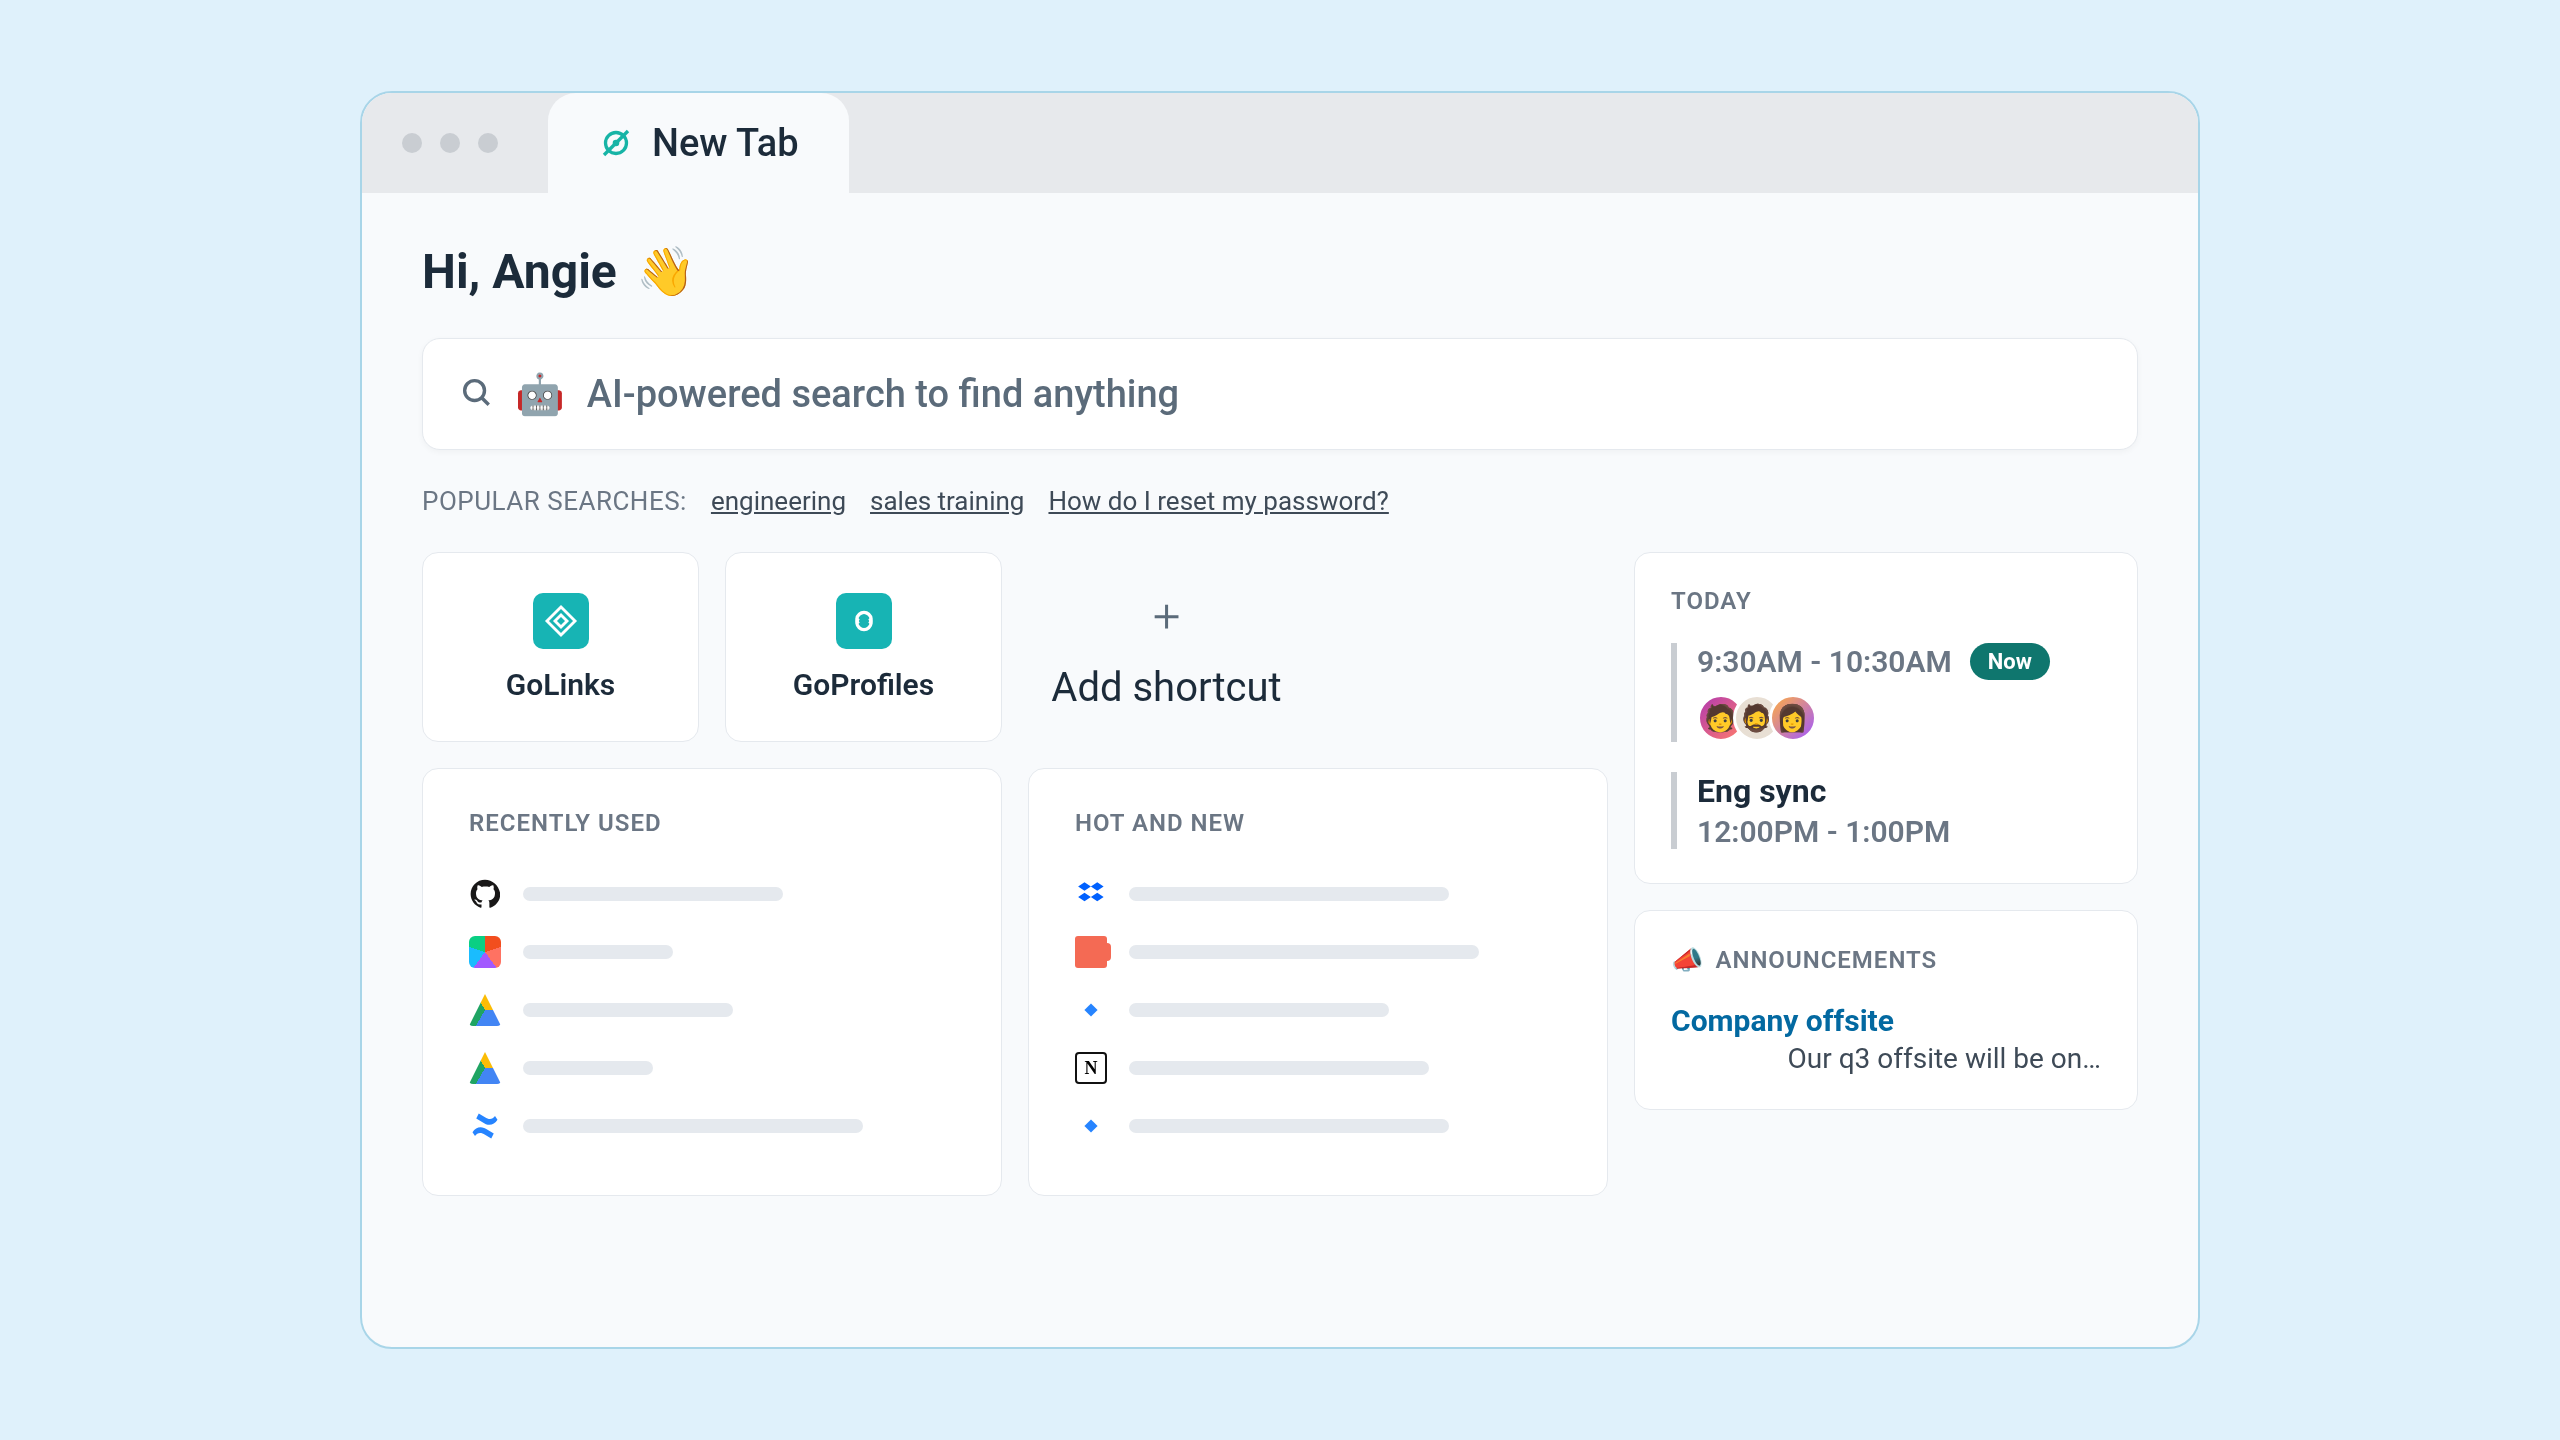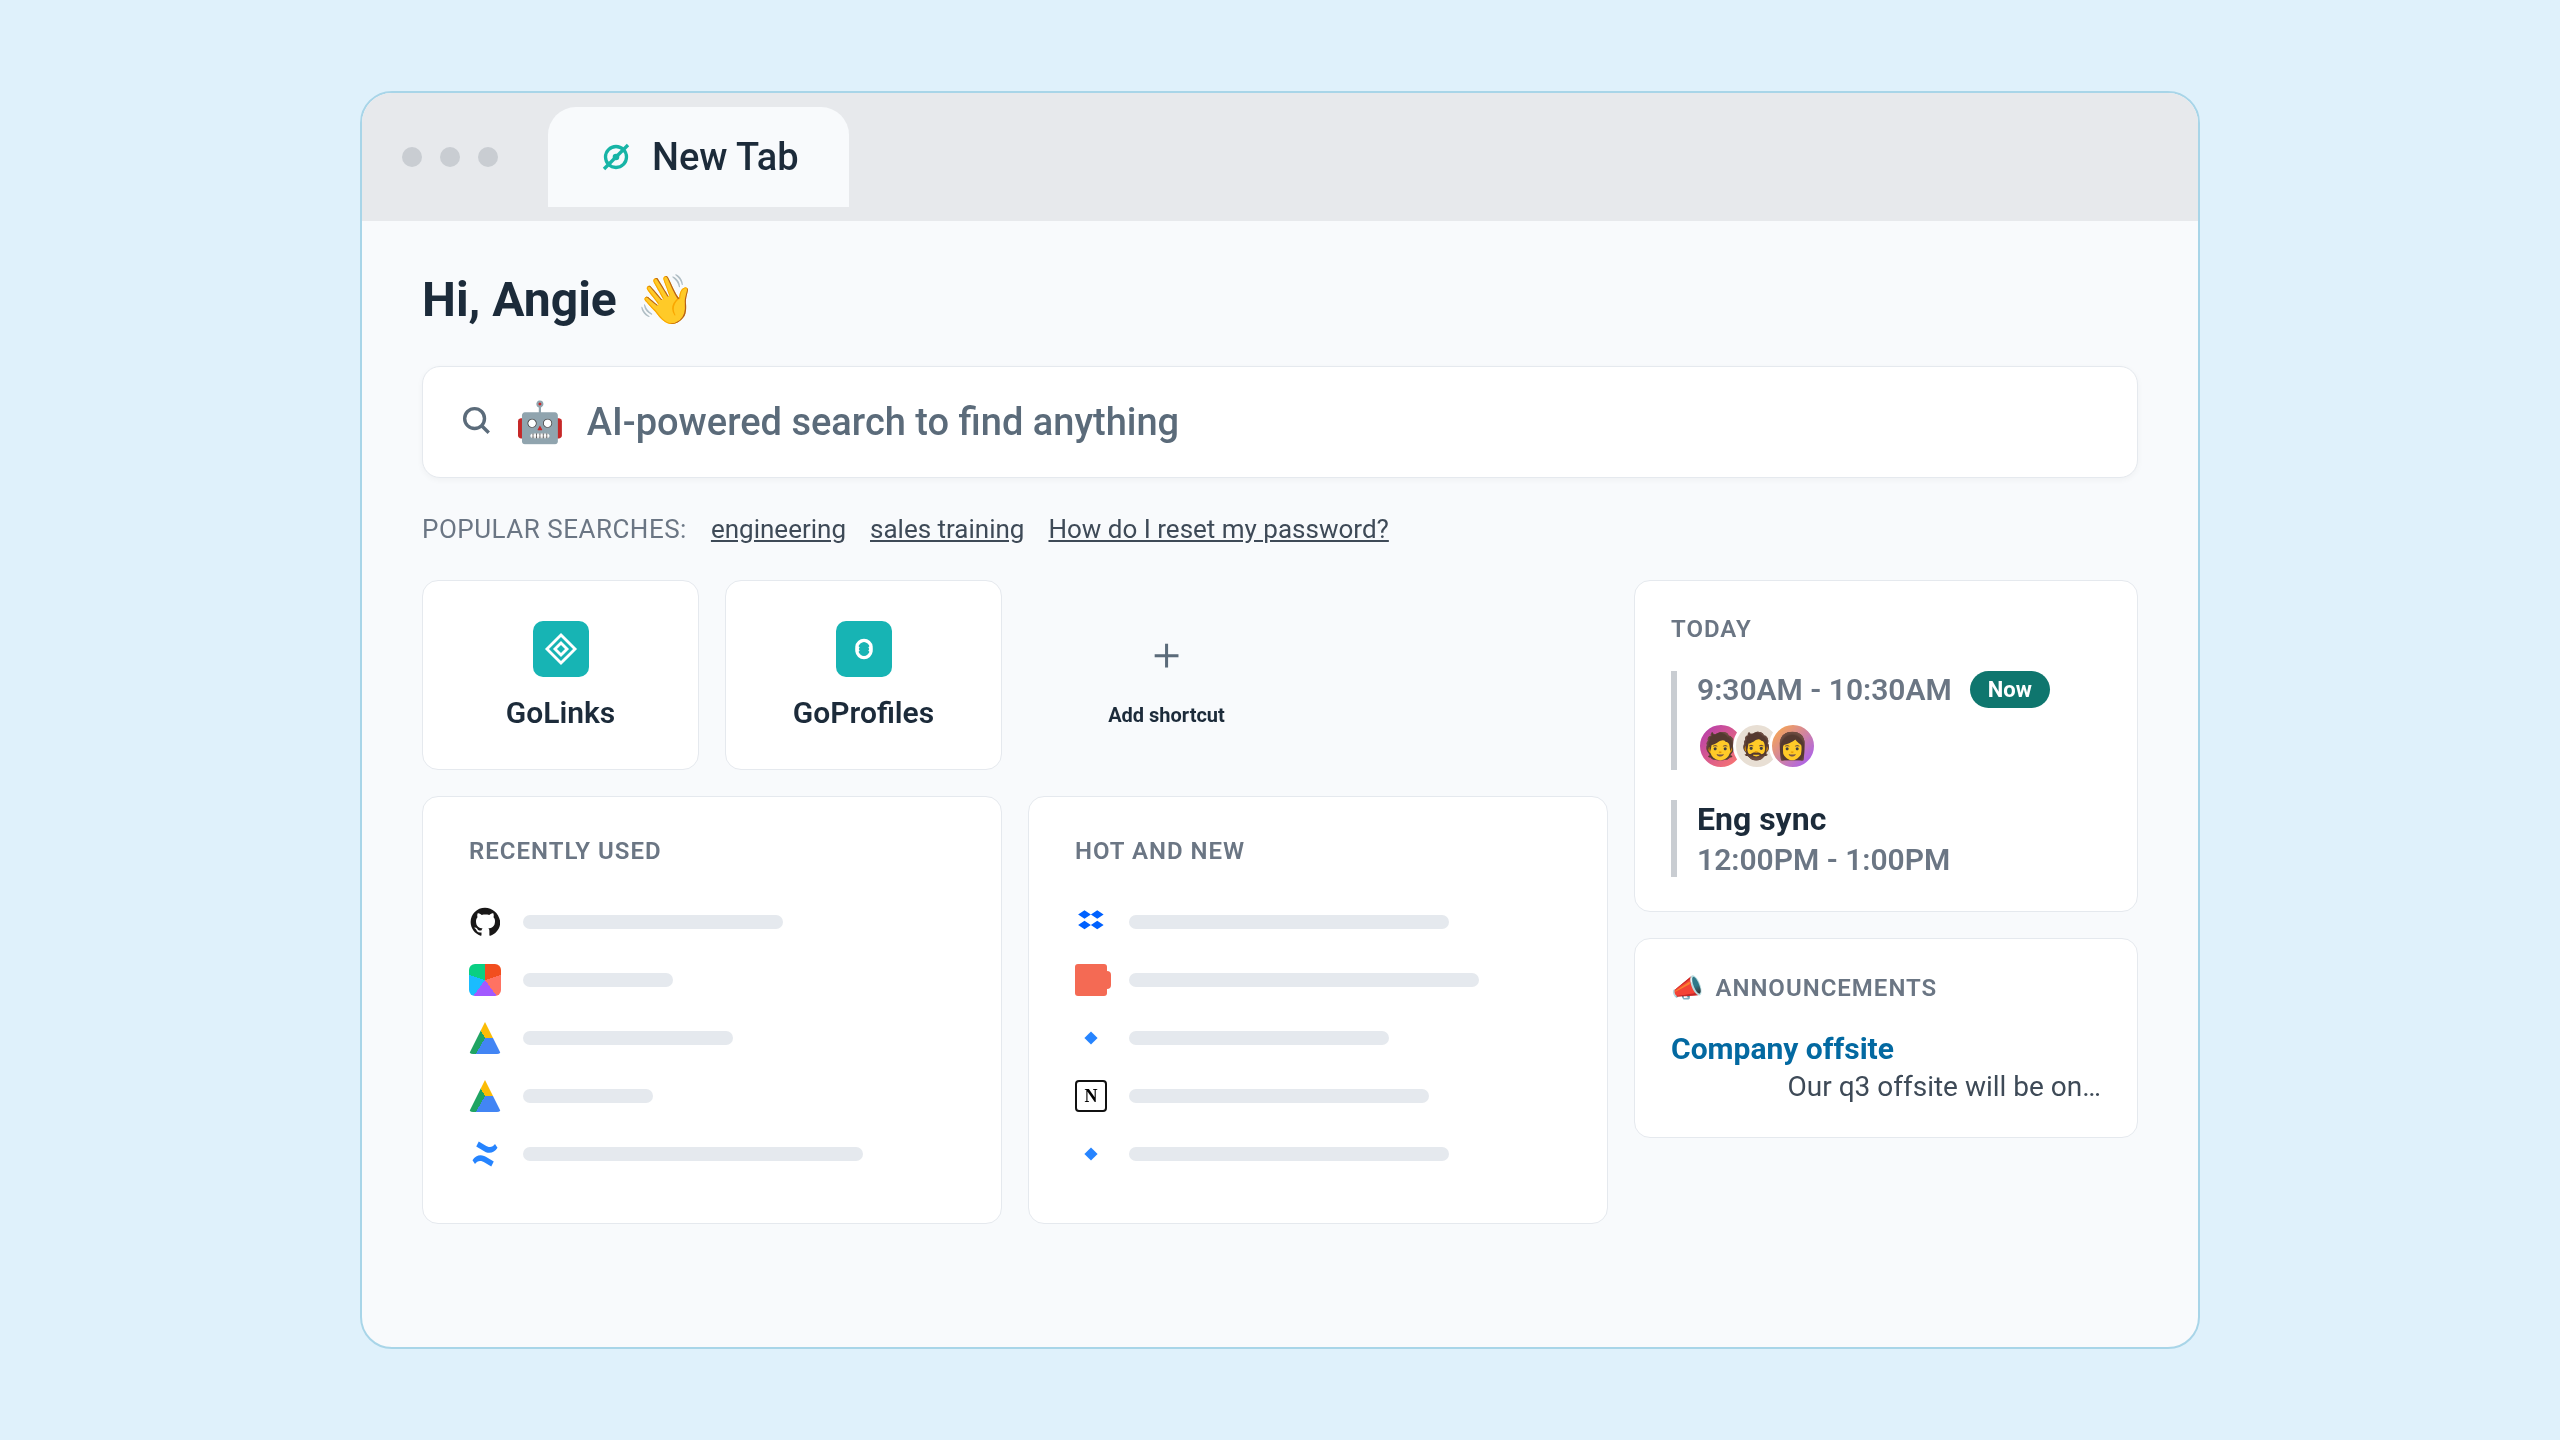--- a/index.html
+++ b/index.html
@@ -16,21 +16,21 @@
   width: 1840px;
   height: 1258px;
   background: #f8fafc;
   border: 2px solid #a8d5e8;
   border-radius: 32px;
   overflow: hidden;
   display: flex;
   flex-direction: column;
 }
 .titlebar {
-  height: 128px;
+  height: 100px;
   background: #e7e9ec;
   display: flex;
   align-items: center;
   padding-left: 40px;
 }
 .traffic-lights { display: flex; gap: 18px; }
 .traffic-light { width: 20px; height: 20px; border-radius: 50%; background: #c9cdd2; }
 .tab {
   margin-left: 50px;
   background: #f8fafc;
@@ -101,21 +101,21 @@
 .shortcut-label { font-size: 30px; font-weight: 600; color: #1c2b3a; }
 .add-shortcut {
   height: 190px;
   display: flex;
   flex-direction: column;
   align-items: center;
   justify-content: center;
   gap: 18px;
 }
 .add-shortcut-icon { font-size: 46px; color: #5b6b7a; font-weight: 300; }
-.add-shortcut-label { font-size: 20px; font-weight: 700; color: #1c2b3a; }
+.add-shortcut-label { font-size: 40px; font-weight: 400; color: #1c2b3a; }
 .lists-row {
   grid-column: 1 / 5;
   display: grid;
   grid-template-columns: 1fr 1fr;
   gap: 26px;
 }
 .list-card {
   background: #fff;
   border: 1px solid #e5e9ee;
   border-radius: 16px;

